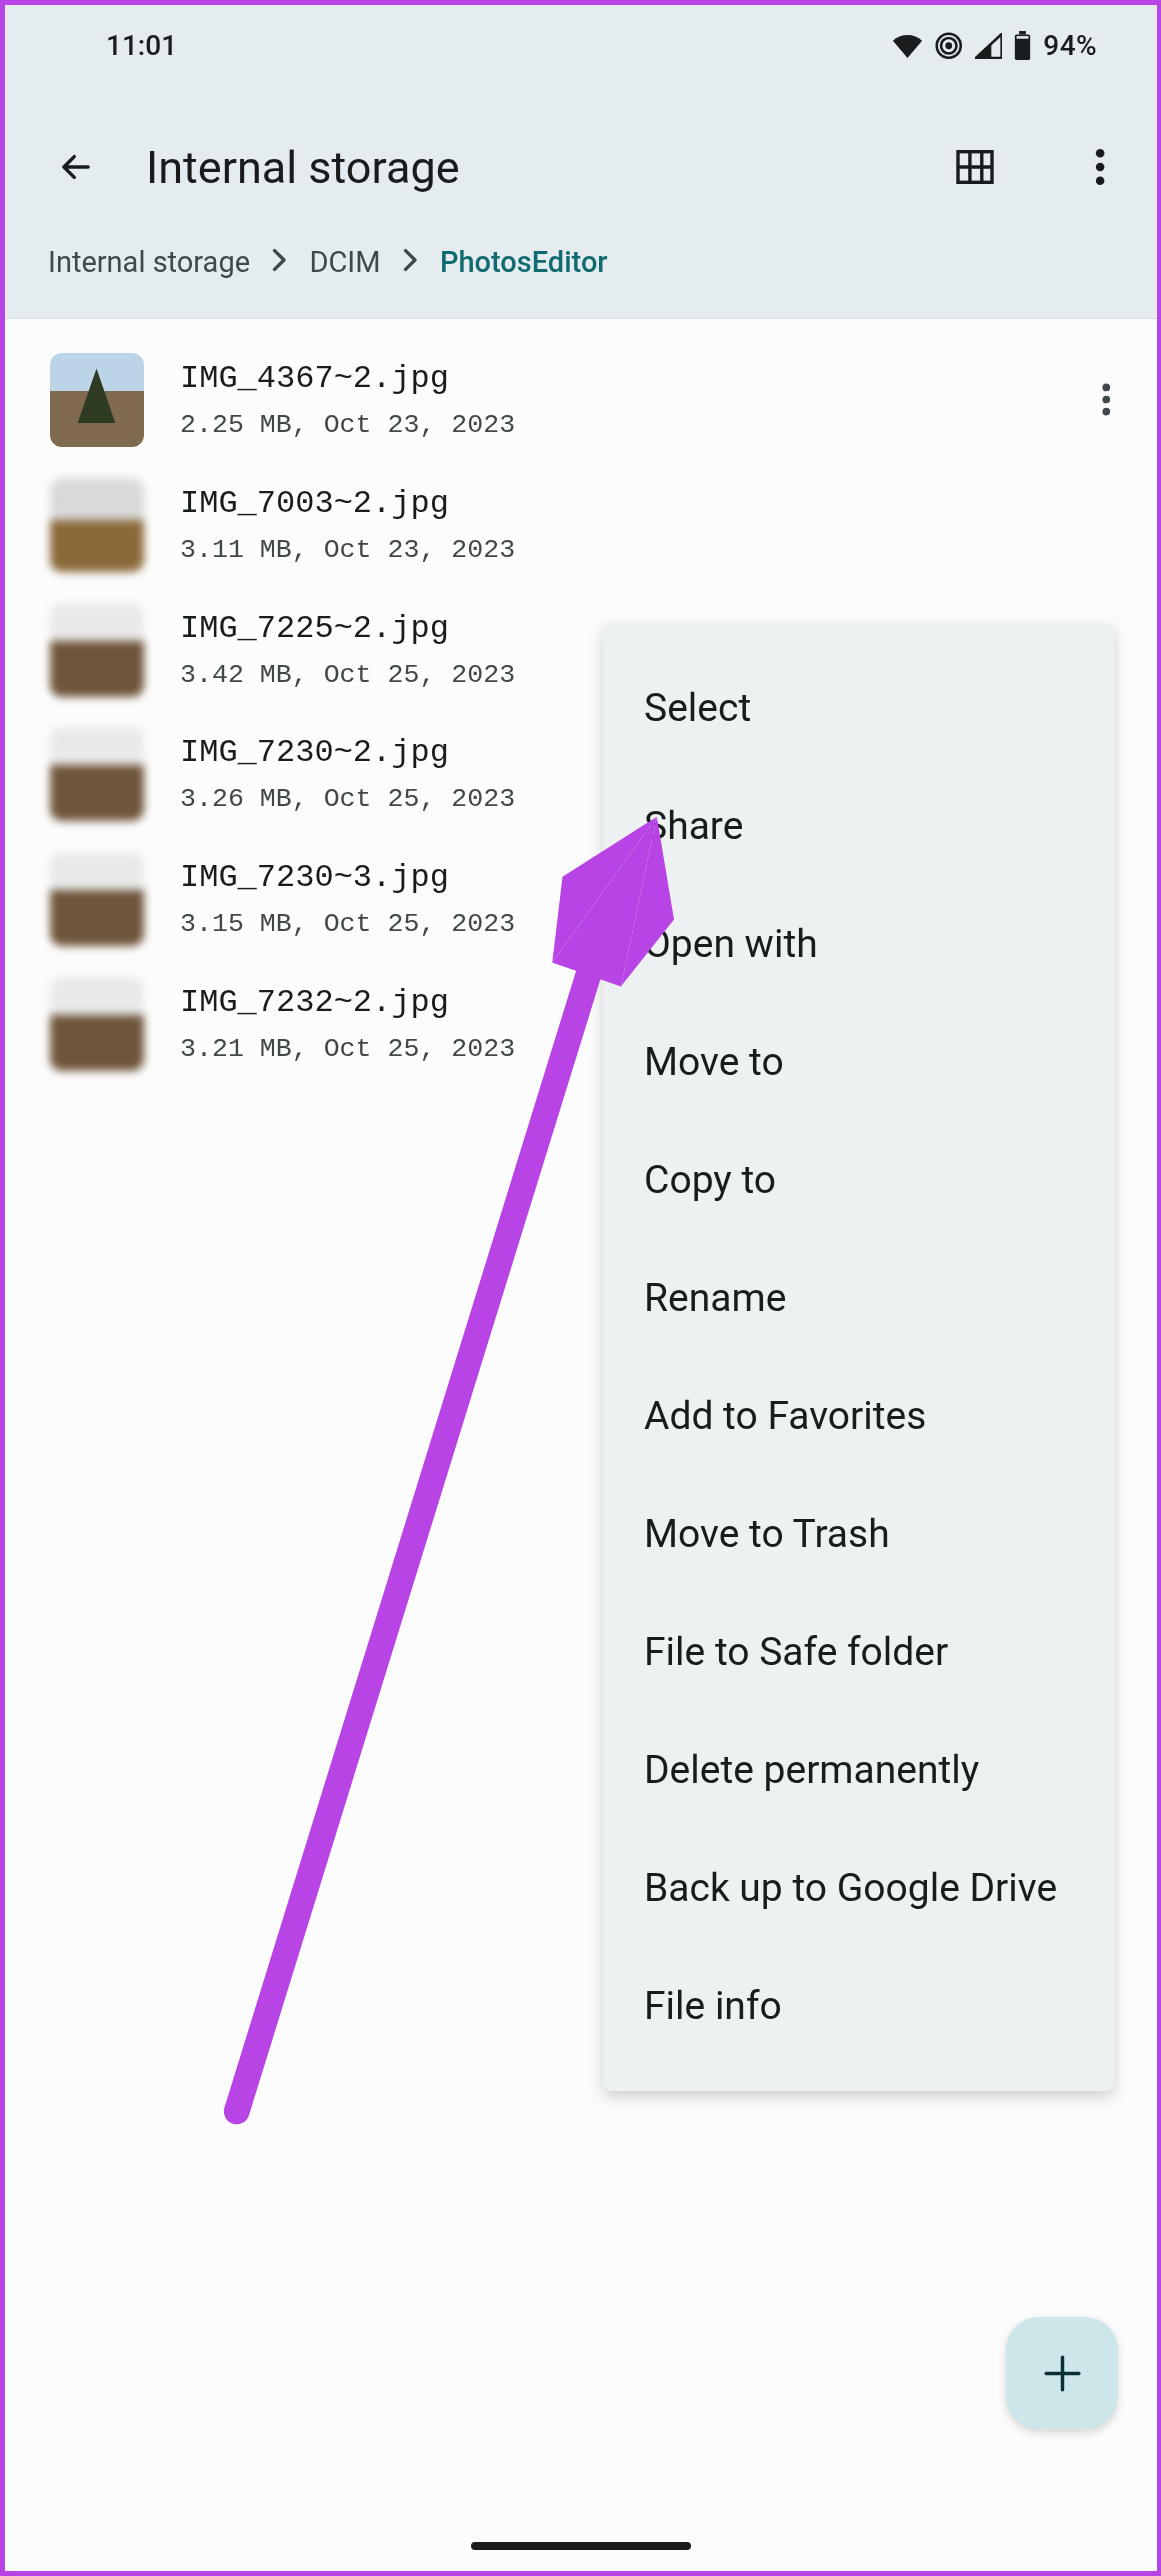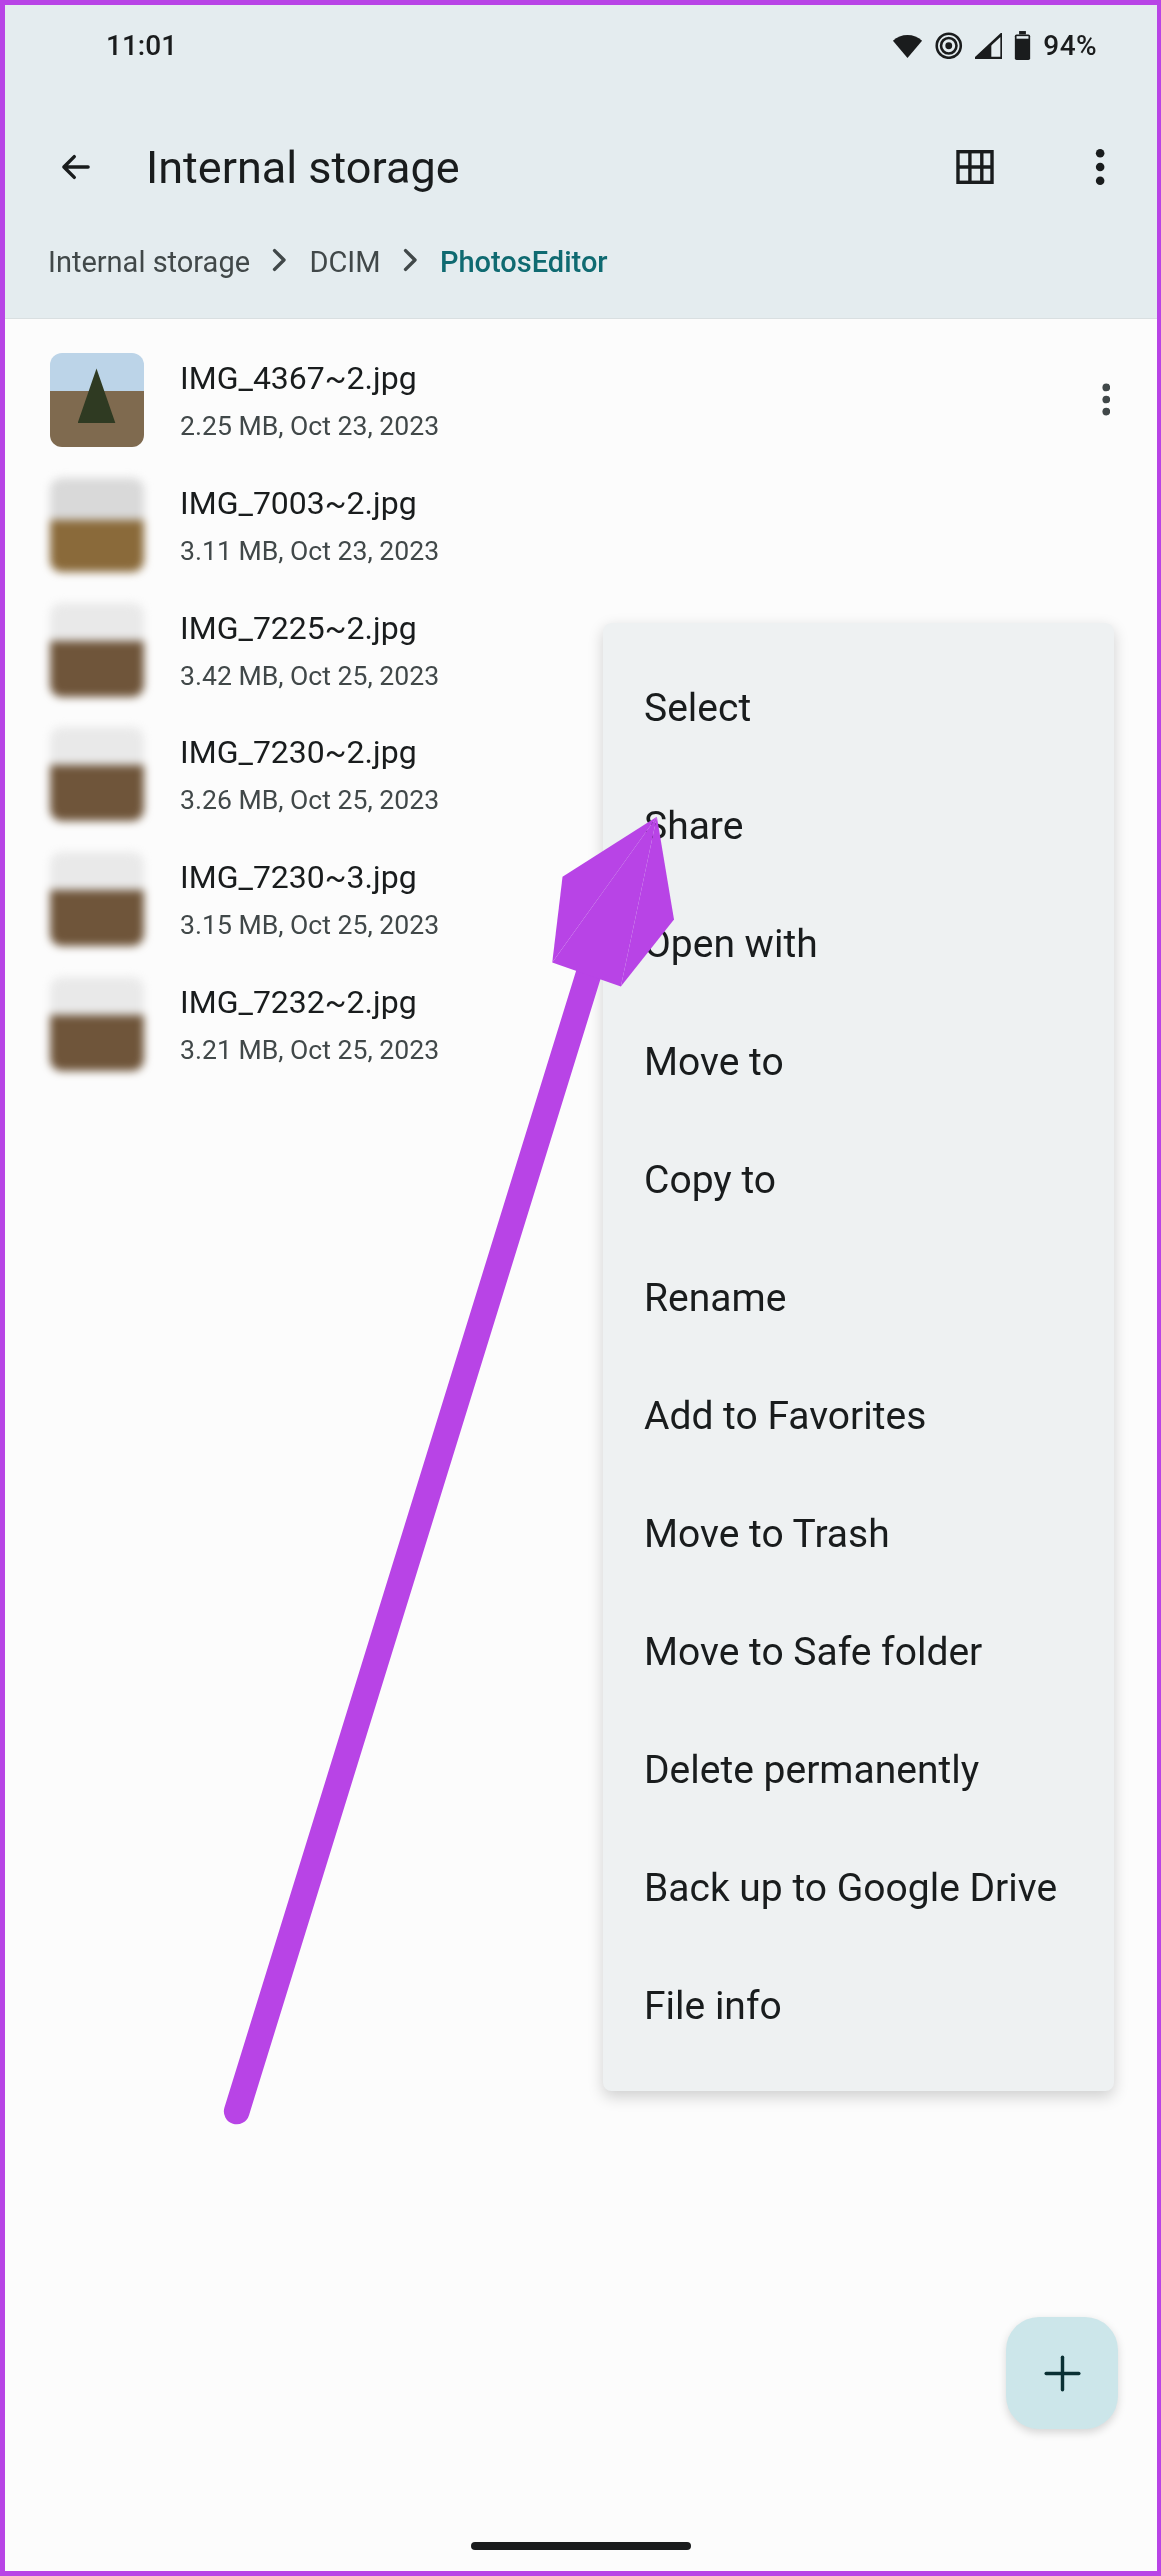--- a/index.html
+++ b/index.html
@@ -44,21 +44,21 @@
     padding: 15.4px 34px 15.4px 45px;
     gap: 36px;
   }
   .thumb {
     width: 94px; height: 94px; border-radius: 12px;
     background: #b7b7b7; flex-shrink: 0;
     display: flex; align-items: center; justify-content: center;
   }
   .thumb.sharp { filter: none; }
   .thumb.blur { filter: blur(4.3px); }
-  .file-info { flex: 1; display: flex; flex-direction: column; gap: 13px; }
+  .file-info { flex: 1; display: flex; flex-direction: column; gap: 13px; font-family: Liberation Mono, monospace; }
   .file-name { font-size: 32px; color: #191c1d; }
   .file-meta { font-size: 26.6px; color: #414849; }
   .row-overflow { width: 34px; height: 34px; display: inline-flex; align-items: center; justify-content: center; }
   .context-menu {
     position: absolute;
     top: 618px; left: 598px;
     width: 511px;
     background: #eef1f2;
     border-radius: 8.6px;
     box-shadow: 0 5.1px 15.4px rgba(0,0,0,0.18);
@@ -223,21 +223,21 @@
 
   <div class="context-menu">
     <div class="menu-item">Select</div>
     <div class="menu-item">Share</div>
     <div class="menu-item">Open with</div>
     <div class="menu-item">Move to</div>
     <div class="menu-item">Copy to</div>
     <div class="menu-item">Rename</div>
     <div class="menu-item">Add to Favorites</div>
     <div class="menu-item">Move to Trash</div>
-    <div class="menu-item">Move to Safe folder</div>
+    <div class="menu-item">File to Safe folder</div>
     <div class="menu-item">Delete permanently</div>
     <div class="menu-item">Back up to Google Drive</div>
     <div class="menu-item">File info</div>
   </div>
 
   <svg class="arrow-annotation" style="top:777px; left:206px;" width="463" height="1347" viewBox="0 0 540 1570">
     <defs>
       <linearGradient id="gstroke" x1="0" y1="1" x2="0" y2="0">
         <stop offset="0" stop-color="#b844e6"></stop>
           <stop offset="1" stop-color="#b844e6"></stop>

